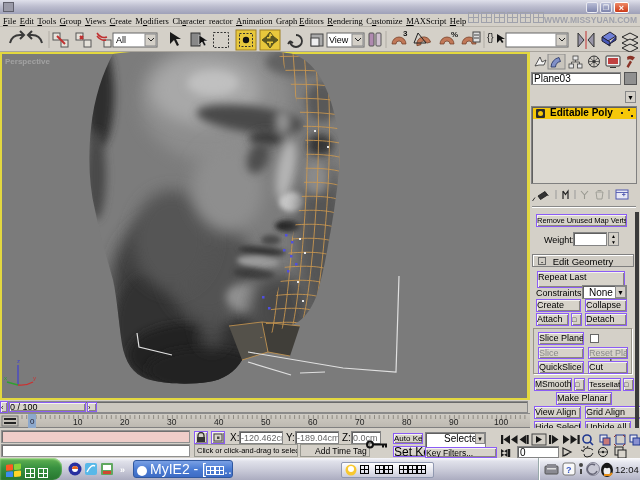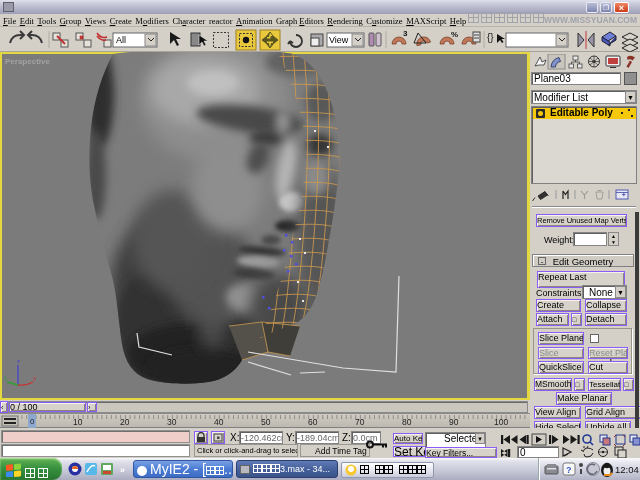--- a/index.html
+++ b/index.html
@@ -253,21 +253,20 @@
       <circle cx="64" cy="7.5" r="1.6" fill="#333"></circle>
       <path d="M64,2 v11 M58.5,7.5 h11 M60,4 l8,7 M68,4 l-8,7" stroke="#333" stroke-width=".7"></path>
   <rect x="76" y="2" width="14" height="10" rx="1" fill="#f0f0f0" stroke="#333"></rect>
       <rect x="78" y="4" width="10" height="6" fill="#c04040"></rect>
       <path d="M80,13.5 h6" stroke="#333"></path>
   <path d="M97,3 q4,-2.5 8,.5 l-2.5,3 q-2.5,-2 -5,-.5 z" fill="#8a3428"></path>
       <path d="M100,6.5 l2,1.5 -3.5,6 -2,-1.5 z" fill="#8a3428"></path>
  </svg>
  <div class="fld a" style="left:1px;top:20px;width:90px;height:13px;padding-left:2px;font-size:10px;line-height:12px">Plane03</div>
  <div class="a" style="left:94px;top:20px;width:13px;height:13px;background:#909090;border:1px solid #555"></div>
- <div class="fld a" style="left:1px;top:38px;width:106px;height:14px;font-size:10px;line-height:13px;padding-left:2px">Modifier List</div>
  <div class="a" style="left:95px;top:39px;width:11px;height:12px;background:#D4D0C8;border:1px solid #888;font-size:7px;text-align:center;line-height:11px">▼</div>
  <div class="a" style="left:1px;top:54px;width:106px;height:78px;background:#DBD8D1;border:1px solid #808080;box-shadow:inset 1px 1px 0 #606060">
   <div class="a" style="left:1px;top:1px;width:103px;height:11px;background:#F6C80A">
    <div class="a" style="left:3px;top:1px;width:9px;height:9px;background:#2a2a2a;border-radius:1px"></div>
    <div class="a" style="left:5px;top:3px;width:5px;height:5px;background:#F6C80A;border-radius:2.5px"></div>
    <div class="a" style="left:17px;top:-1px;font:bold 10px 'Liberation Sans';color:#000">Editable Poly</div>
    <div class="a" style="left:88px;top:4px;width:2px;height:2px;background:#222"></div>
    <div class="a" style="left:95px;top:1px;width:2px;height:2px;background:#222"></div>
    <div class="a" style="left:98px;top:7px;width:2px;height:2px;background:#222"></div>
   </div>
@@ -435,23 +434,20 @@
       <rect x="17" y="1" width="12" height="12" rx="2" fill="#58b8e8"></rect>
       <path d="M19,10 q4,-8 8,-6" stroke="#fff" fill="none" stroke-width="1.5"></path>
       <rect x="33" y="1" width="12" height="12" rx="1" fill="#60a860"></rect>
       <rect x="35" y="3" width="8" height="5" fill="#fff"></rect>
       <rect x="35" y="9" width="8" height="3" fill="#d04830"></rect>
       <text x="52" y="11" font-size="9" font-weight="bold" fill="#fff">»</text>
     </svg>
  <div class="a" style="left:133px;top:2px;width:100px;height:18px;background:linear-gradient(180deg,#7AA0E4 0,#4B7CD4 50%,#3E6CC4 100%);border-radius:3px;border:1px solid #3058a0;color:#fff;font-size:14px;line-height:17px;white-space:nowrap;overflow:hidden">
   <span style="display:inline-block;width:10px;height:10px;border-radius:5px;background:#fff;margin:0 3px 0 3px;vertical-align:-2px"></span>MyIE2 - [<span class="cj" style="width:9px;height:9px"></span><span class="cj" style="width:9px;height:9px"></span>...
  </div>
- <div class="a" style="left:236px;top:2px;width:102px;height:18px;background:linear-gradient(180deg,#5F7AB4 0,#46619C 50%,#3A5488 100%);border-radius:3px;border:1px solid #2c4070;color:#fff;font-size:9px;line-height:17px;white-space:nowrap;overflow:hidden">
-  <span style="display:inline-block;width:10px;height:9px;background:#b8b8c0;border:1px solid #666;margin:0 3px 0 3px;vertical-align:-2px"></span><span class="cj" style="width:9px;height:9px"></span><span class="cj" style="width:9px;height:9px"></span><span class="cj" style="width:9px;height:9px"></span>3.max - 34...
- </div>
  <div class="a" style="left:341px;top:4px;width:93px;height:16px;background:linear-gradient(180deg,#FDFDFE 0,#E2E3EC 60%,#CACBDA 100%);border-radius:2px;border:1px solid #9098b0;color:#000;font-size:9px;line-height:15px;white-space:nowrap;overflow:hidden">
   <svg style="vertical-align:-3px;margin:0 3px" width="12" height="12" viewBox="0 0 12 12">
         <circle cx="6" cy="6" r="5.5" fill="#f8c830"></circle>
         <circle cx="6" cy="5" r="3" fill="#fff"></circle>
       </svg><span class="cj" style="width:9px;height:9px;margin-right:6px"></span><span class="cj" style="width:9px;height:9px"></span><span class="cj" style="width:9px;height:9px;margin-right:6px"></span><span class="cj" style="width:9px;height:9px"></span><span class="cj" style="width:9px;height:9px"></span><span class="cj" style="width:9px;height:9px"></span>
  </div>
  <div class="a" style="left:538px;top:0;width:102px;height:22px;background:linear-gradient(180deg,#FBFBFD 0,#E6E7EF 20%,#CDCEDC 60%,#B2B3C6 100%);border-left:1px solid #9aa;box-shadow:inset 1px 0 0 #fff"></div>
  <svg class="a" style="left:543px;top:4px" width="72" height="15" viewBox="0 0 72 15">
   <rect x="2" y="4" width="13" height="8" rx="1" fill="#8a8a92" stroke="#555"></rect>
       <rect x="4" y="2" width="9" height="3" fill="#8a8a92"></rect>

